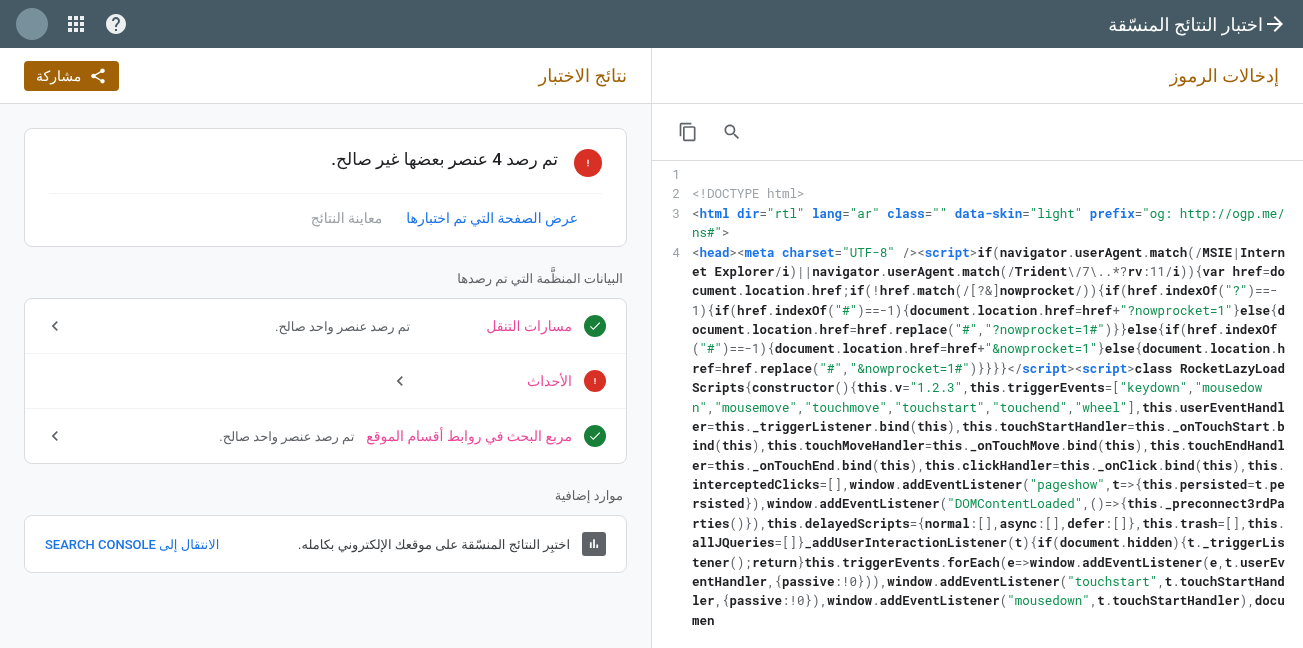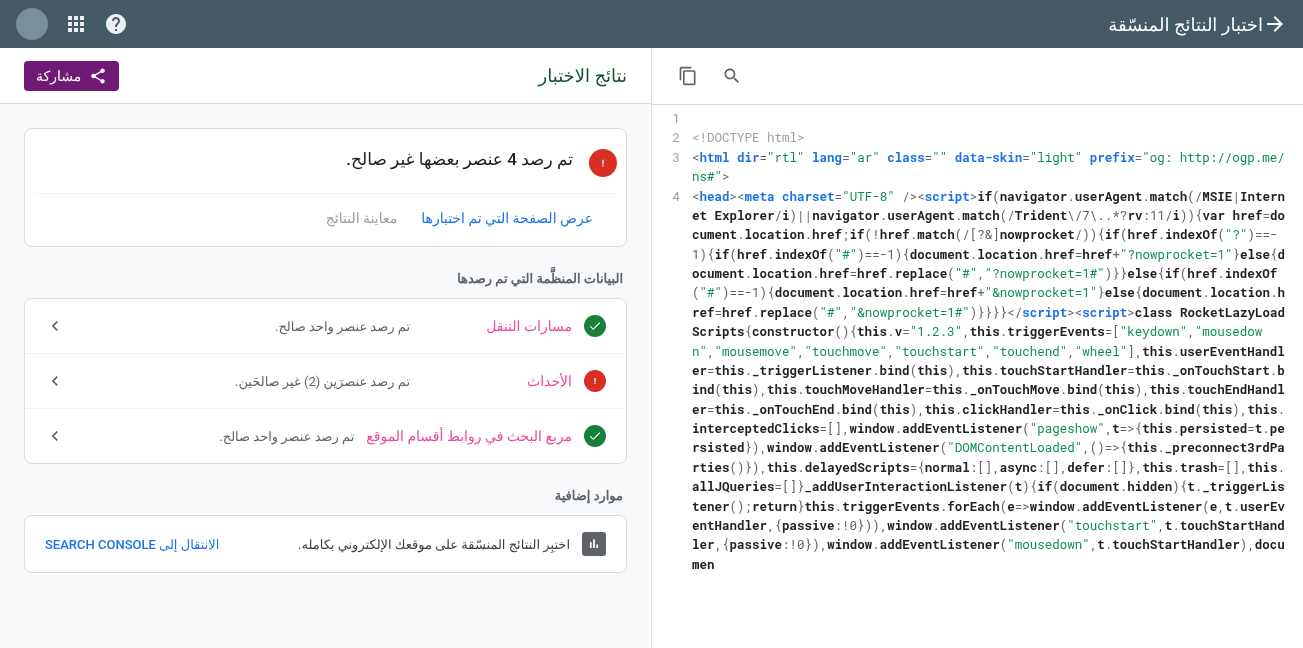--- a/index.html
+++ b/index.html
@@ -8,53 +8,53 @@
 .topbar-right { display: flex; align-items: center; }
 .topbar-left { display: flex; align-items: center; gap: 16px; }
 .back-arrow { width: 24px; height: 24px; fill: #fff; cursor: pointer; }
 .topbar-title { font-size: 18px; font-weight: 400; }
 .topbar-icon { width: 24px; height: 24px; fill: #fff; cursor: pointer; opacity: 0.9; }
 .avatar { width: 32px; height: 32px; border-radius: 50%; background: #78909c; }
 .main { display: flex; height: calc(100vh - 48px); }
 .right-pane { flex: 1; border-left: 1px solid #dadce0; display: flex; flex-direction: column; min-width: 0; }
 .left-pane { flex: 1; display: flex; flex-direction: column; background: #fff; min-width: 0; }
 .pane-header { height: 56px; display: flex; align-items: center; justify-content: space-between; padding: 0 24px; border-bottom: 1px solid #dadce0; }
-.pane-title { font-size: 18px; color: #14532d; margin-left: 44px; }
+.pane-title { font-size: 18px; color: #a16207; margin-left: 44px; }
 .code-toolbar { display: flex; align-items: center; gap: 4px; padding: 8px 16px; border-bottom: 1px solid #dadce0; justify-content: flex-start; direction: ltr; }
 .code-tool { width: 40px; height: 40px; display: flex; align-items: center; justify-content: center; border-radius: 50%; cursor: pointer; }
 .code-tool svg { width: 20px; height: 20px; fill: #5f6368; }
 .code-area { flex: 1; overflow: auto; direction: ltr; font-family: 'Roboto Mono', Menlo, monospace; font-size: 12.5px; line-height: 1.55; padding: 4px 0; }
 .code-line { display: flex; }
 .line-num { width: 40px; text-align: right; padding-right: 12px; color: #9aa0a6; user-select: none; flex-shrink: 0; }
 .line-content { flex: 1; white-space: pre-wrap; word-break: break-all; padding-right: 12px; }
 .tok-doc { color: #9aa0a6; }
 .tok-tag { color: #1a73e8; font-weight: bold; }
 .tok-attr { color: #1a73e8; font-weight: bold; }
 .tok-str { color: #0d904f; }
 .tok-punc { color: #5f6368; }
 .tok-id { color: #202124; font-weight: bold; }
 .tok-plain { color: #5f6368; }
 .left-content { flex: 1; overflow: auto; background: #f8f9fa; padding: 24px; }
-.share-btn { background: #701a75; color: #fff; border: none; border-radius: 4px; padding: 6px 12px; display: flex; align-items: center; gap: 8px; font-size: 14px; cursor: pointer; }
+.share-btn { background: #a16207; color: #fff; border: none; border-radius: 4px; padding: 6px 12px; display: flex; align-items: center; gap: 8px; font-size: 14px; cursor: pointer; }
 .share-btn svg { width: 18px; height: 18px; fill: #fff; }
 .card { background: #fff; border: 1px solid #dadce0; border-radius: 8px; margin-bottom: 24px; overflow: hidden; }
-.summary-card { padding: 20px 9px; }
+.summary-card { padding: 20px 24px; }
 .summary-top { display: flex; align-items: flex-start; gap: 16px; }
 .status-circle { width: 28px; height: 28px; border-radius: 50%; display: flex; align-items: center; justify-content: center; flex-shrink: 0; }
 .status-error { background: #d93025; }
 .status-success { background: #188038; }
 .status-circle svg { width: 16px; height: 16px; fill: #fff; }
 .summary-text { flex: 1; text-align: right; }
 .summary-title { font-size: 17px; color: #202124; font-weight: 500; margin-bottom: 6px; }
 .summary-sub { font-size: 13px; color: #5f6368; }
 .summary-sub .link { text-decoration: underline; cursor: pointer; }
 .card-actions { display: flex; gap: 24px; padding: 16px 24px 0; margin-top: 16px; border-top: 1px solid #f1f3f4; }
 .card-action { color: #1a73e8; font-size: 14px; cursor: pointer; }
 .card-action.disabled { color: #9aa0a6; cursor: default; }
-.section-label { font-size: 13px; color: #5f6368; margin: 0 4px 12px; text-align: right; font-weight: bold; }
+.section-label { font-size: 13px; color: #5f6368; margin: 0 4px 12px; text-align: right; }
 .list-row { display: flex; align-items: center; padding: 16px 20px; border-top: 1px solid #f1f3f4; cursor: pointer; }
 .list-row:first-child { border-top: none; }
 .row-icon { margin-left: 12px; }
 .row-status { width: 22px; height: 22px; }
 .row-label { font-size: 14px; color: #ec4899; flex: 0 0 auto; margin-left: 12px; min-width: 150px; }
 .row-detail { font-size: 13px; color: #5f6368; flex: 1; }
 .row-chevron { width: 20px; height: 20px; fill: #5f6368; }
 .resource-row { display: flex; align-items: center; padding: 16px 20px; gap: 12px; }
 .resource-icon { width: 24px; height: 24px; background: #5f6368; border-radius: 3px; display: flex; align-items: center; justify-content: center; }
 .resource-icon svg { width: 14px; height: 14px; fill: #fff; }
@@ -78,20 +78,23 @@
     <svg class="topbar-icon" viewBox="0 0 24 24">
         <path d="M4 8h4V4H4v4zm6 12h4v-4h-4v4zm-6 0h4v-4H4v4zm0-6h4v-4H4v4zm6 0h4v-4h-4v4zm6-10v4h4V4h-4zm-6 4h4V4h-4v4zm6 6h4v-4h-4v4zm0 6h4v-4h-4v4z"></path>
       </svg>
     <div class="avatar"></div>
   </div>
 </div>
 
 <div class="main">
 
   <div class="right-pane">
+    <div class="pane-header">
+      <span class="pane-title">إدخالات الرموز</span>
+    </div>
     <div class="code-toolbar">
       <div class="code-tool">
         <svg viewBox="0 0 24 24">
             <path d="M16 1H4c-1.1 0-2 .9-2 2v14h2V3h12V1zm3 4H8c-1.1 0-2 .9-2 2v14c0 1.1.9 2 2 2h11c1.1 0 2-.9 2-2V7c0-1.1-.9-2-2-2zm0 16H8V7h11v14z"></path>
           </svg>
       </div>
       <div class="code-tool">
         <svg viewBox="0 0 24 24">
             <path d="M15.5 14h-.79l-.28-.27C15.41 12.59 16 11.11 16 9.5 16 5.91 13.09 3 9.5 3S3 5.91 3 9.5 5.91 16 9.5 16c1.61 0 3.09-.59 4.23-1.57l.27.28v.79l5 4.99L20.49 19l-4.99-5zm-6 0C7.01 14 5 11.99 5 9.5S7.01 5 9.5 5 14 7.01 14 9.5 11.99 14 9.5 14z"></path>
           </svg>
@@ -161,21 +164,20 @@
               <path d="M15.41 7.41L14 6l-6 6 6 6 1.41-1.41L10.83 12z"></path>
             </svg>
           </div>
           <div class="list-row">
             <div class="status-circle status-error row-status row-icon">
               <svg viewBox="0 0 24 24" style="fill:#fff;width:14px;height:14px">
                 <path d="M11 7h2v7h-2zm0 8h2v2h-2z"></path>
               </svg>
             </div>
             <span class="row-label">الأحداث</span>
-            <span class="row-detail">تم رصد عنصرَين (2) غير صالحَين.</span>
             <svg class="row-chevron" viewBox="0 0 24 24">
               <path d="M15.41 7.41L14 6l-6 6 6 6 1.41-1.41L10.83 12z"></path>
             </svg>
           </div>
           <div class="list-row">
             <div class="status-circle status-success row-status row-icon">
               <svg viewBox="0 0 24 24" style="fill:#fff;width:14px;height:14px">
                 <path d="M9 16.17L4.83 12l-1.42 1.41L9 19 21 7l-1.41-1.41z"></path>
               </svg>
             </div>

